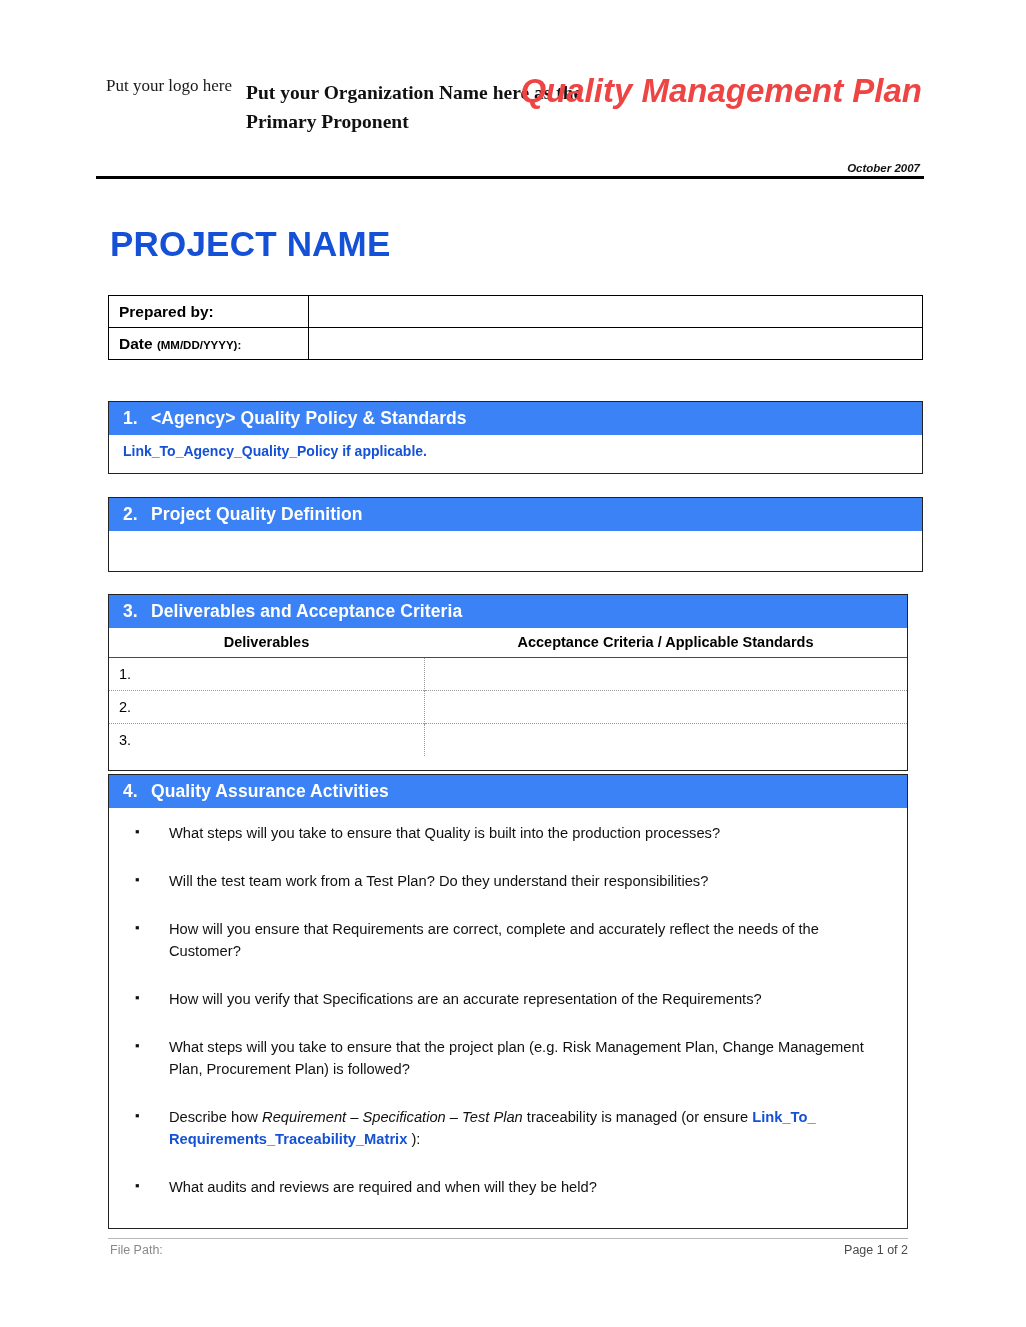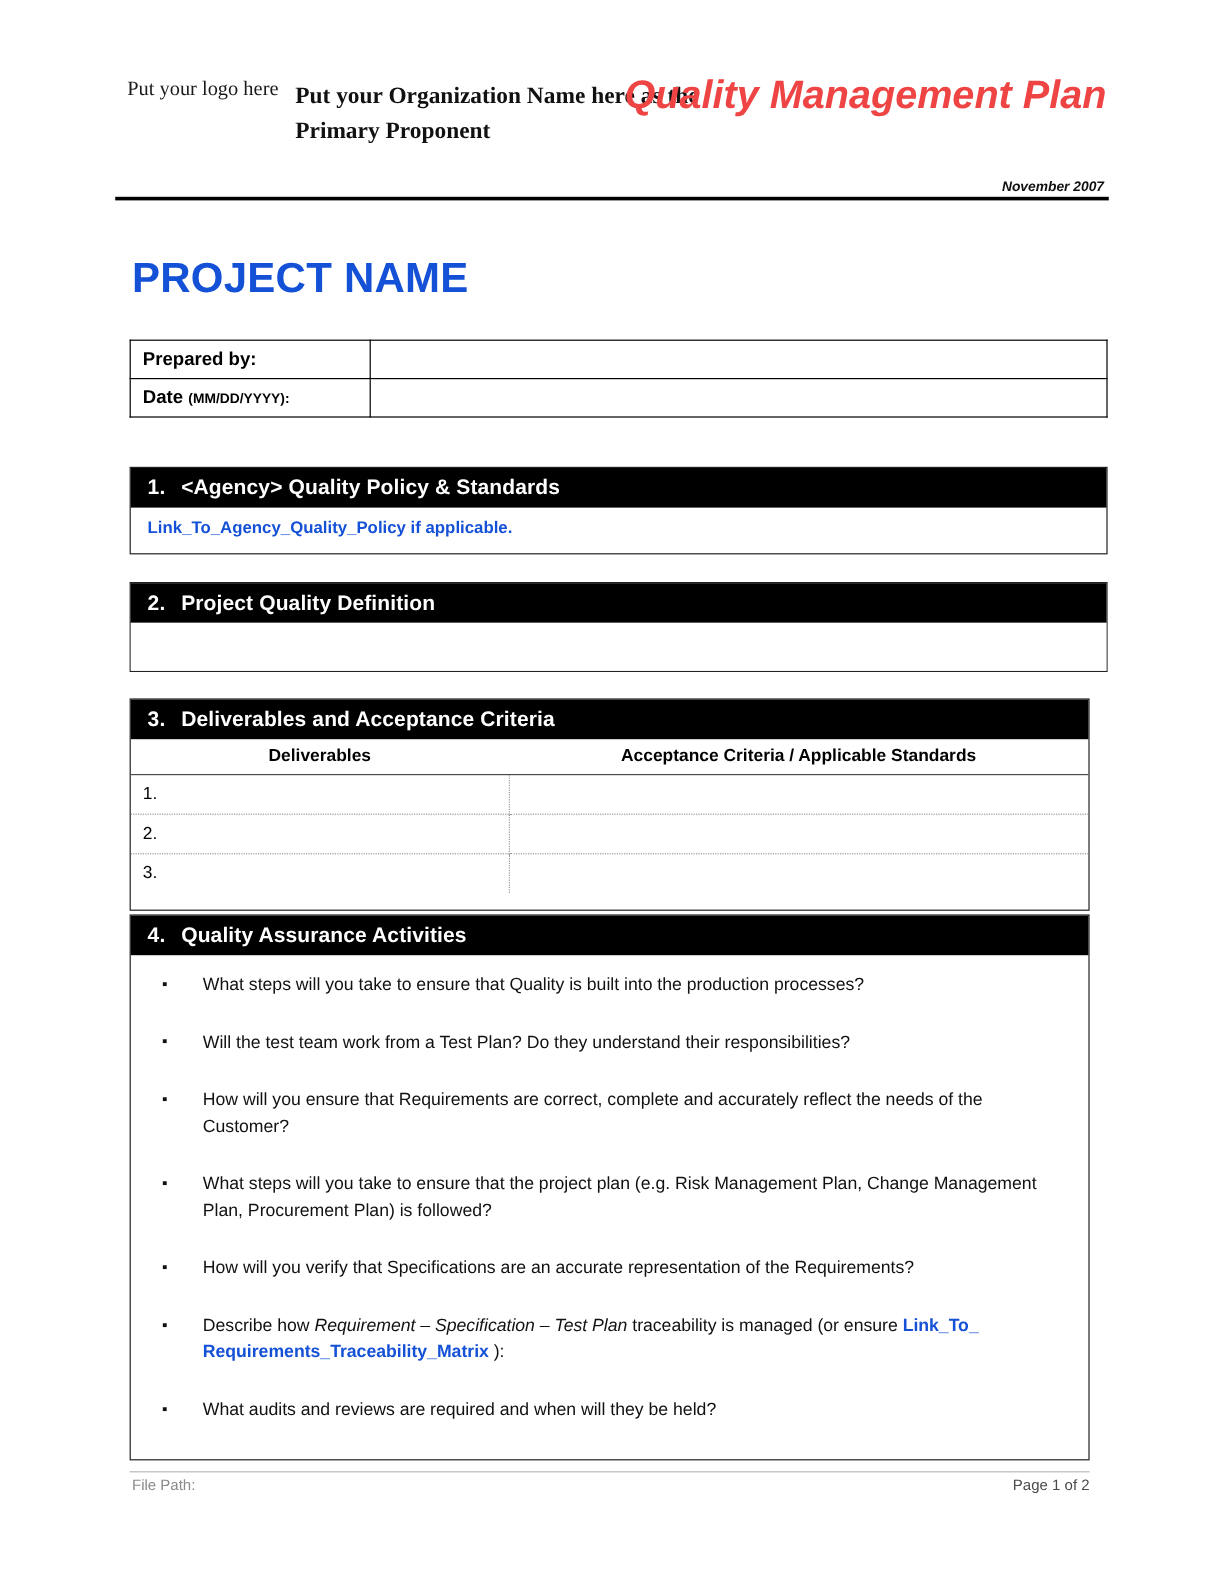--- a/index.html
+++ b/index.html
@@ -10,21 +10,21 @@
   body {
     width: 1026px;
     height: 1327px;
     font-family: "Liberation Sans", sans-serif;
     color: #000000;
     position: relative;
     overflow: hidden;
   }
   .page {
     position: absolute;
-    left: 0; top: 4px;
+    left: 0; top: 16px;
     width: 1026px;
     height: 1038px;
     background: #ffffff;
   }
 
   
   .header {
     position: absolute;
     left: 96px;
     top: 50px;
@@ -119,21 +119,21 @@
   .prep-label .small {
     font-size: 11.5px;
     font-weight: bold;
   }
   .prep-value {
     background: #ffffff;
   }
 
   
   .sec-bar {
-    background: #000000;
+    background: #3b82f6;
     color: #ffffff;
     font-weight: bold;
     font-size: 17.5px;
     padding: 6px 0 6px 14px;
     box-sizing: border-box;
     letter-spacing: 0.1px;
   }
   .sec-bar .num { display: inline-block; min-width: 28px; }
 
   .block1 {
@@ -267,21 +267,21 @@
 </style>
 </head>
 <body>
 
 <div class="page">
 
   <div class="header">
     <div class="logo-box">Put your logo here</div>
     <div class="org-name">Put your Organization Name here as the Primary Proponent</div>
     <div class="doc-title">Quality Management Plan</div>
-    <div class="doc-date">November 2007</div>
+    <div class="doc-date">October 2007</div>
   </div>
   <div class="header-rule"></div>
 
   <div class="project-name">PROJECT NAME</div>
 
   <table class="prep-table">
     <tbody>
         <tr>
       <td class="prep-label">Prepared by:</td>
       <td class="prep-value"></td>
@@ -337,22 +337,22 @@
   </div>
 
   <div class="block4">
     <div class="sec-bar">
       <span class="num">4.</span><span>Quality Assurance Activities</span>
     </div>
     <ul class="qa-list">
       <li>What steps will you take to ensure that Quality is built into the production processes?</li>
       <li>Will the test team work from a Test Plan?  Do they understand their responsibilities?</li>
       <li>How will you ensure that Requirements are correct, complete and accurately reflect the needs of the Customer?</li>
+      <li>How will you verify that Specifications are an accurate representation of the Requirements?</li>
       <li>What steps will you take to ensure that the project plan (e.g. Risk Management Plan, Change Management Plan, Procurement Plan) is followed?</li>
-      <li>How will you verify that Specifications are an accurate representation of the Requirements?</li>
       <li><span>Describe how </span><span class="ital">Requirement – Specification – Test Plan</span><span> traceability is managed (or ensure </span><span class="link">Link_To_ Requirements_Traceability_Matrix</span><span> ):</span></li>
       <li>What audits and reviews are required and when will they be held?</li>
     </ul>
   </div>
 
   <div class="footer-rule"></div>
   <div class="footer-left">File Path:</div>
   <div class="footer-right">Page 1 of 2</div>
 
 </div>

